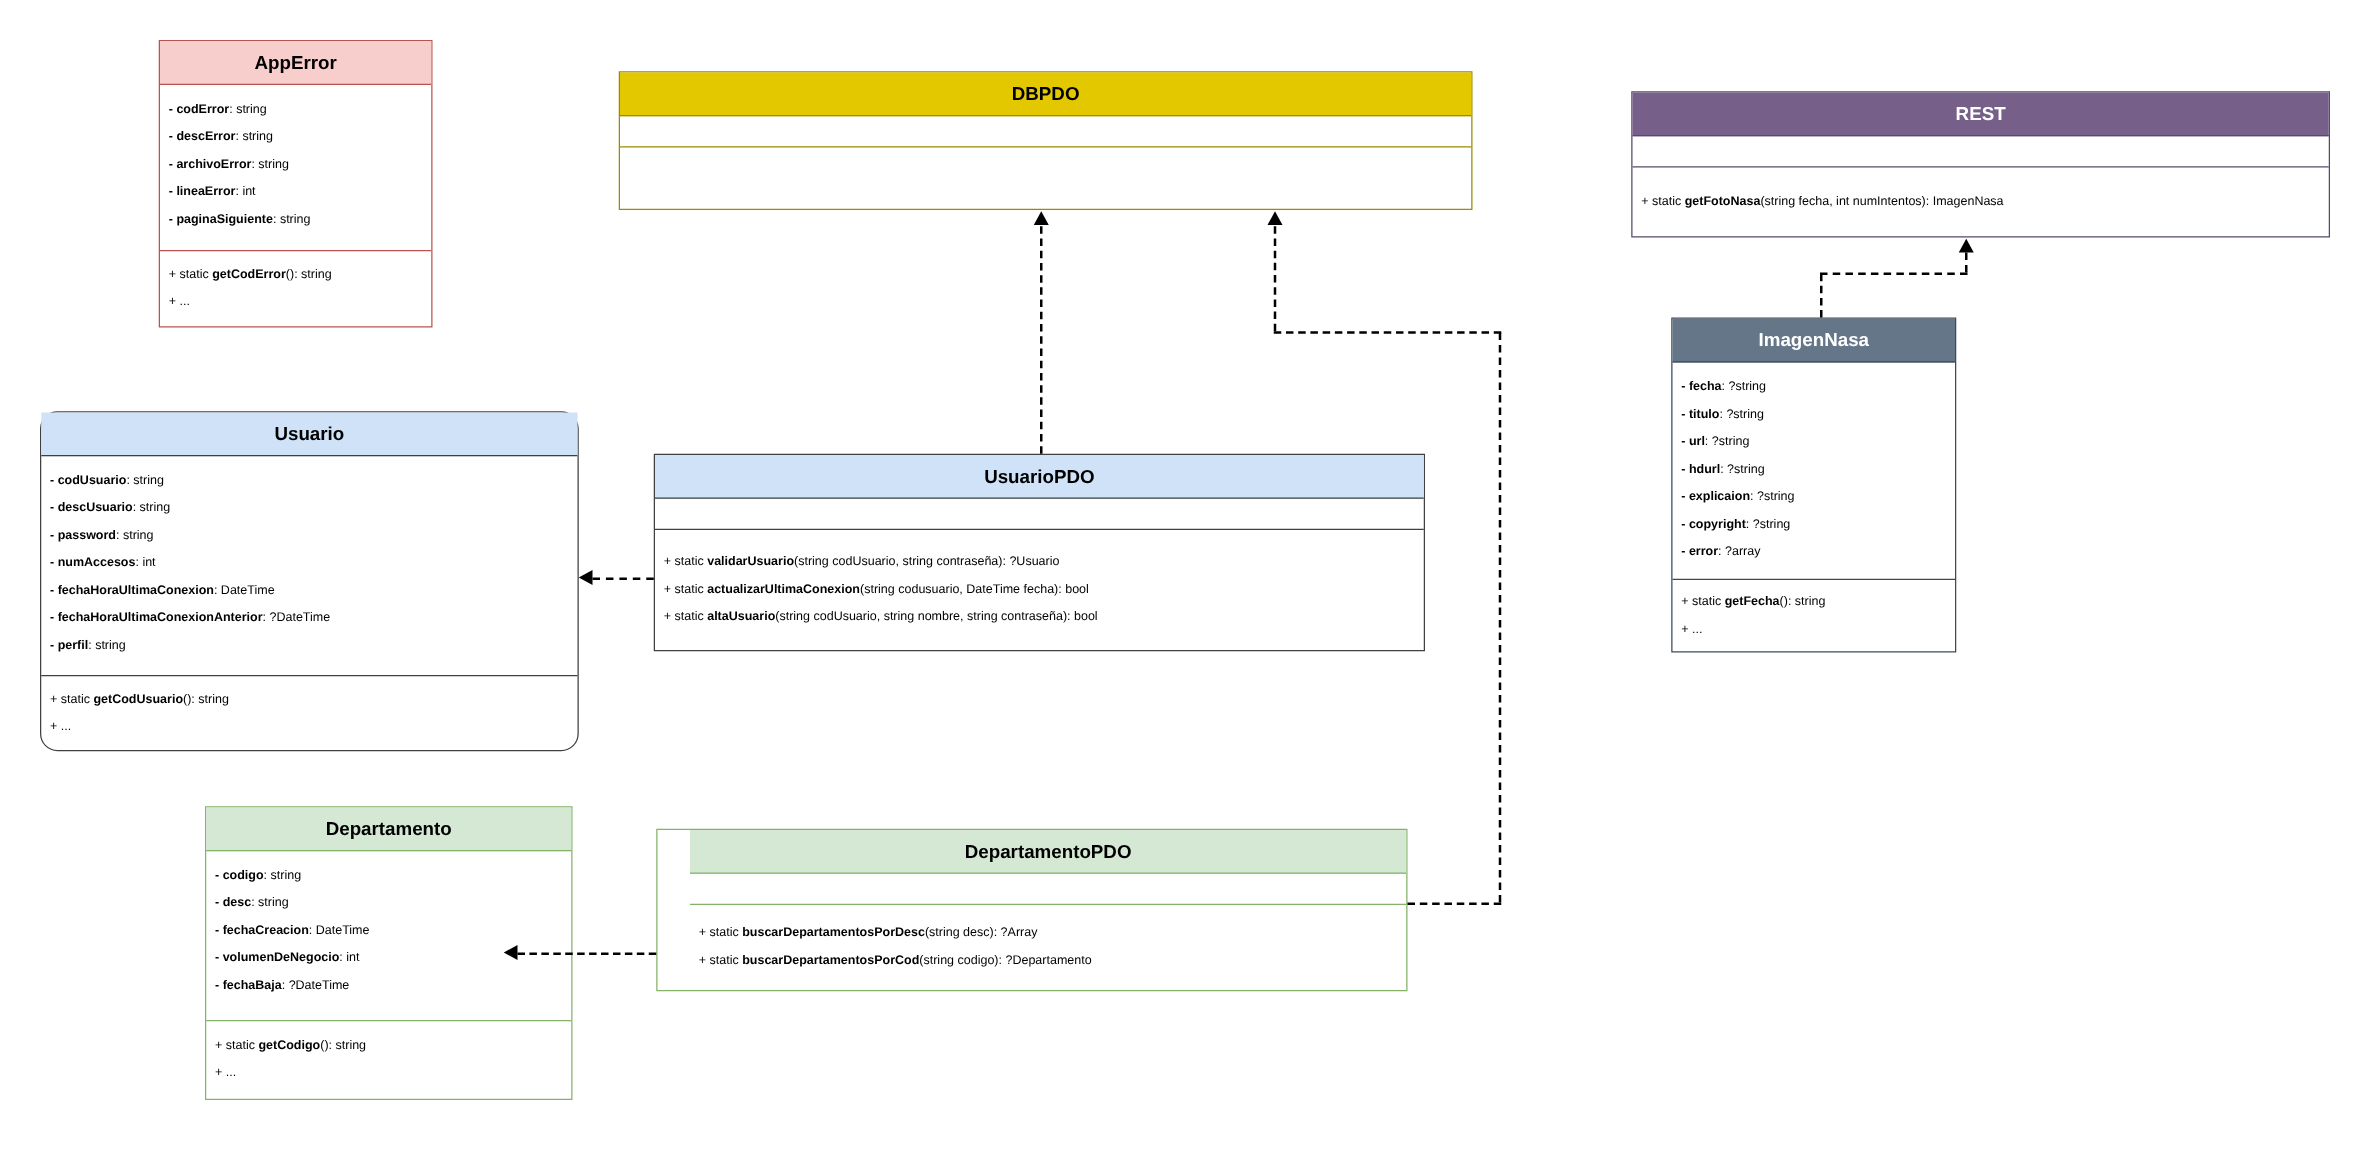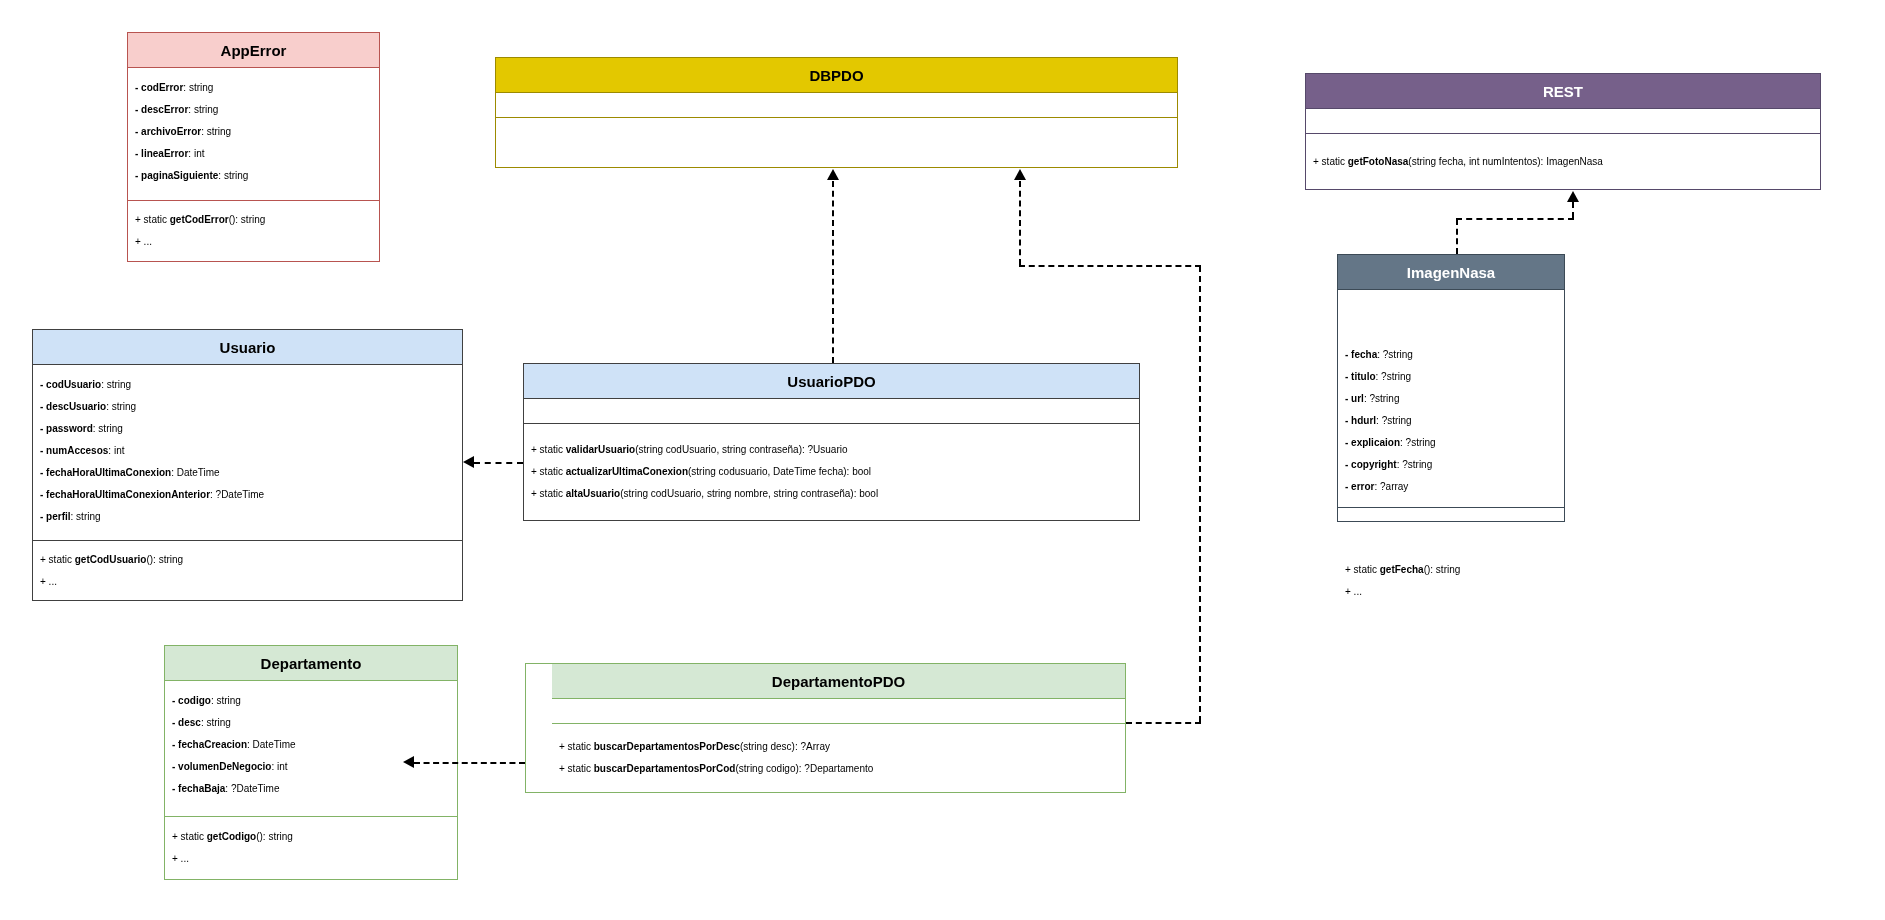--- a/index.html
+++ b/index.html
@@ -20,49 +20,49 @@
   .arrow-up{position:absolute;width:0;height:0;border-left:6px solid transparent;
     border-right:6px solid transparent;border-bottom:11px solid var(--edge,#000);}
   .arrow-left{position:absolute;width:0;height:0;border-top:6px solid transparent;
     border-bottom:6px solid transparent;border-right:11px solid var(--edge,#000);}
 </style>
 </head>
 <body>
 
 <div class="canvas" style="--edge: #000000; --bg: #ffffff;">
 
-  <div class="uml-class" style="left: 127px; top: 32px; width: 253px; height: 230px; --bd: #b85450; --hd: #f8cecc; --tc: #000000;">
+  <div class="uml-class" style="left: 127px; top: 32px; width: 219px; height: 230px; --bd: #b85450; --hd: #f8cecc; --tc: #000000;">
     <div class="cls-header">AppError</div>
     <div class="cls-attrs">
       <div class="line"><span class="b">- codError</span><span>: string</span></div>
       <div class="line"><span class="b">- descError</span><span>: string</span></div>
       <div class="line"><span class="b">- archivoError</span><span>: string</span></div>
       <div class="line"><span class="b">- lineaError</span><span>: int</span></div>
       <div class="line"><span class="b">- paginaSiguiente</span><span>: string</span></div>
     </div>
     <div class="cls-methods">
       <div class="line"><span>+ static </span><span class="b">getCodError</span><span>(): string</span></div>
       <div class="line"><span>+ ...</span><span class="b"></span><span></span></div>
     </div>
   </div>
 
   <div class="uml-class" style="left: 495px; top: 57px; width: 683px; height: 111px; --bd: #9c8a00; --hd: #e3c800; --tc: #000000;">
     <div class="cls-header">DBPDO</div>
     <div class="cls-attrs empty"></div>
   </div>
 
-  <div class="uml-class" style="left: 1305px; top: 73px; width: 516px; height: 117px; --bd: #56496a; --hd: #76608a; --tc: #ffffff;">
+  <div class="uml-class" style="left: 1305px; top: 73px; width: 559px; height: 117px; --bd: #56496a; --hd: #76608a; --tc: #ffffff;">
     <div class="cls-header">REST</div>
     <div class="cls-attrs empty"></div>
     <div class="cls-methods">
       <div class="line"><span>+ static </span><span class="b">getFotoNasa</span><span>(string fecha, int numIntentos): ImagenNasa</span></div>
     </div>
   </div>
 
-  <div class="uml-class" style="left: 32px; top: 329px; width: 431px; height: 272px; --bd: #404040; --hd: #cfe2f7; --tc: #000000;">
+  <div class="uml-class" style="left: 32px; top: 329px; width: 431px; height: 272px; border-radius: 14px; --bd: #404040; --hd: #cfe2f7; --tc: #000000;">
     <div class="cls-header">Usuario</div>
     <div class="cls-attrs">
       <div class="line"><span class="b">- codUsuario</span><span>: string</span></div>
       <div class="line"><span class="b">- descUsuario</span><span>: string</span></div>
       <div class="line"><span class="b">- password</span><span>: string</span></div>
       <div class="line"><span class="b">- numAccesos</span><span>: int</span></div>
       <div class="line"><span class="b">- fechaHoraUltimaConexion</span><span>: DateTime</span></div>
       <div class="line"><span class="b">- fechaHoraUltimaConexionAnterior</span><span>: ?DateTime</span></div>
       <div class="line"><span class="b">- perfil</span><span>: string</span></div>
     </div>
@@ -75,21 +75,21 @@
   <div class="uml-class" style="left: 523px; top: 363px; width: 617px; height: 158px; --bd: #404040; --hd: #cfe2f7; --tc: #000000;">
     <div class="cls-header">UsuarioPDO</div>
     <div class="cls-attrs empty"></div>
     <div class="cls-methods">
       <div class="line"><span>+ static </span><span class="b">validarUsuario</span><span>(string codUsuario, string contraseña): ?Usuario</span></div>
       <div class="line"><span>+ static </span><span class="b">actualizarUltimaConexion</span><span>(string codusuario, DateTime fecha): bool</span></div>
       <div class="line"><span>+ static </span><span class="b">altaUsuario</span><span>(string codUsuario, string nombre, string contraseña): bool</span></div>
     </div>
   </div>
 
-  <div class="uml-class" style="left: 1337px; top: 254px; width: 228px; height: 268px; gap: 45px; --bd: #3c4a56; --hd: #647687; --tc: #ffffff;">
+  <div class="uml-class" style="left: 1337px; top: 254px; width: 228px; height: 268px; --bd: #3c4a56; --hd: #647687; --tc: #ffffff;">
     <div class="cls-header">ImagenNasa</div>
     <div class="cls-attrs">
       <div class="line"><span class="b">- fecha</span><span>: ?string</span></div>
       <div class="line"><span class="b">- titulo</span><span>: ?string</span></div>
       <div class="line"><span class="b">- url</span><span>: ?string</span></div>
       <div class="line"><span class="b">- hdurl</span><span>: ?string</span></div>
       <div class="line"><span class="b">- explicaion</span><span>: ?string</span></div>
       <div class="line"><span class="b">- copyright</span><span>: ?string</span></div>
       <div class="line"><span class="b">- error</span><span>: ?array</span></div>
     </div>

